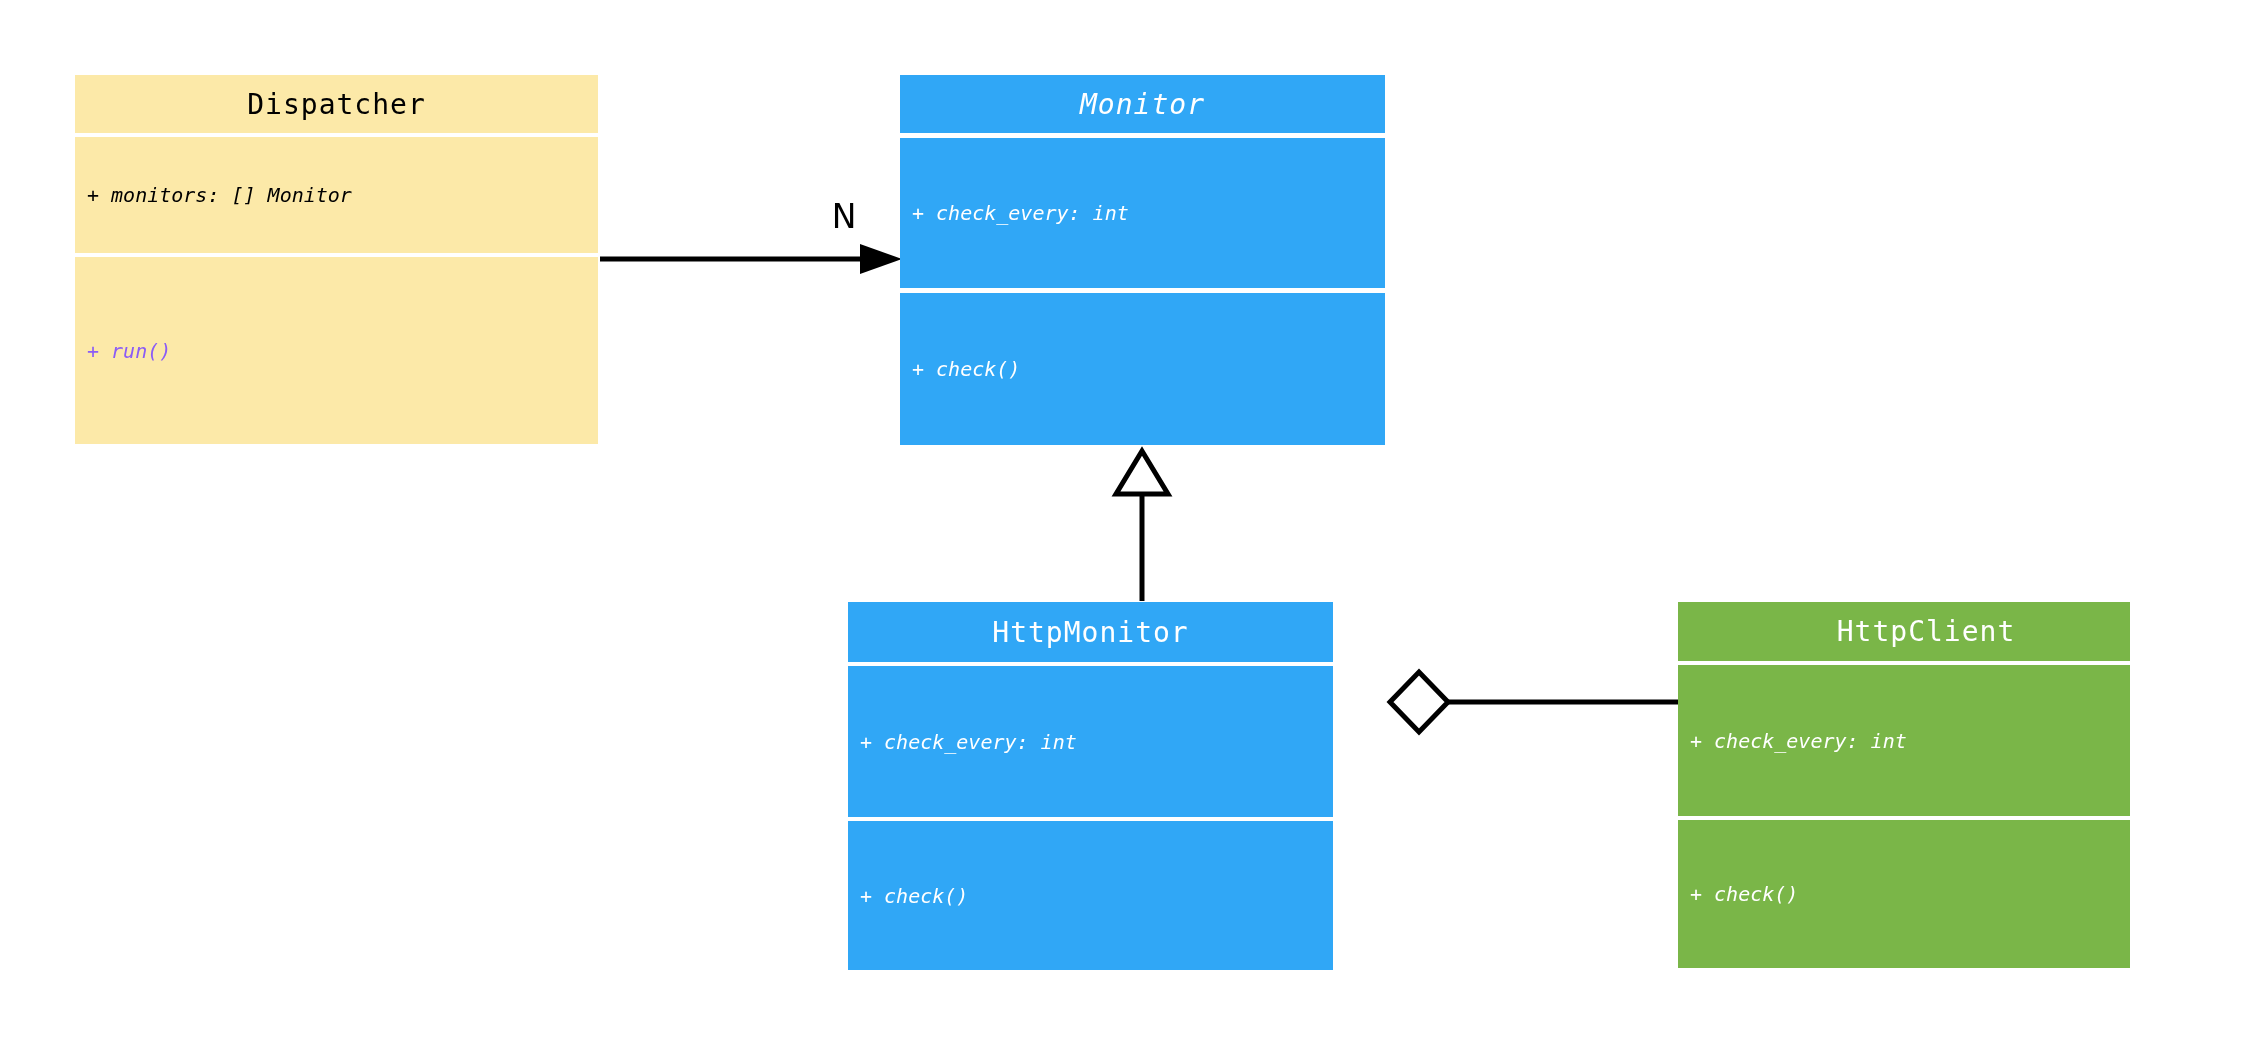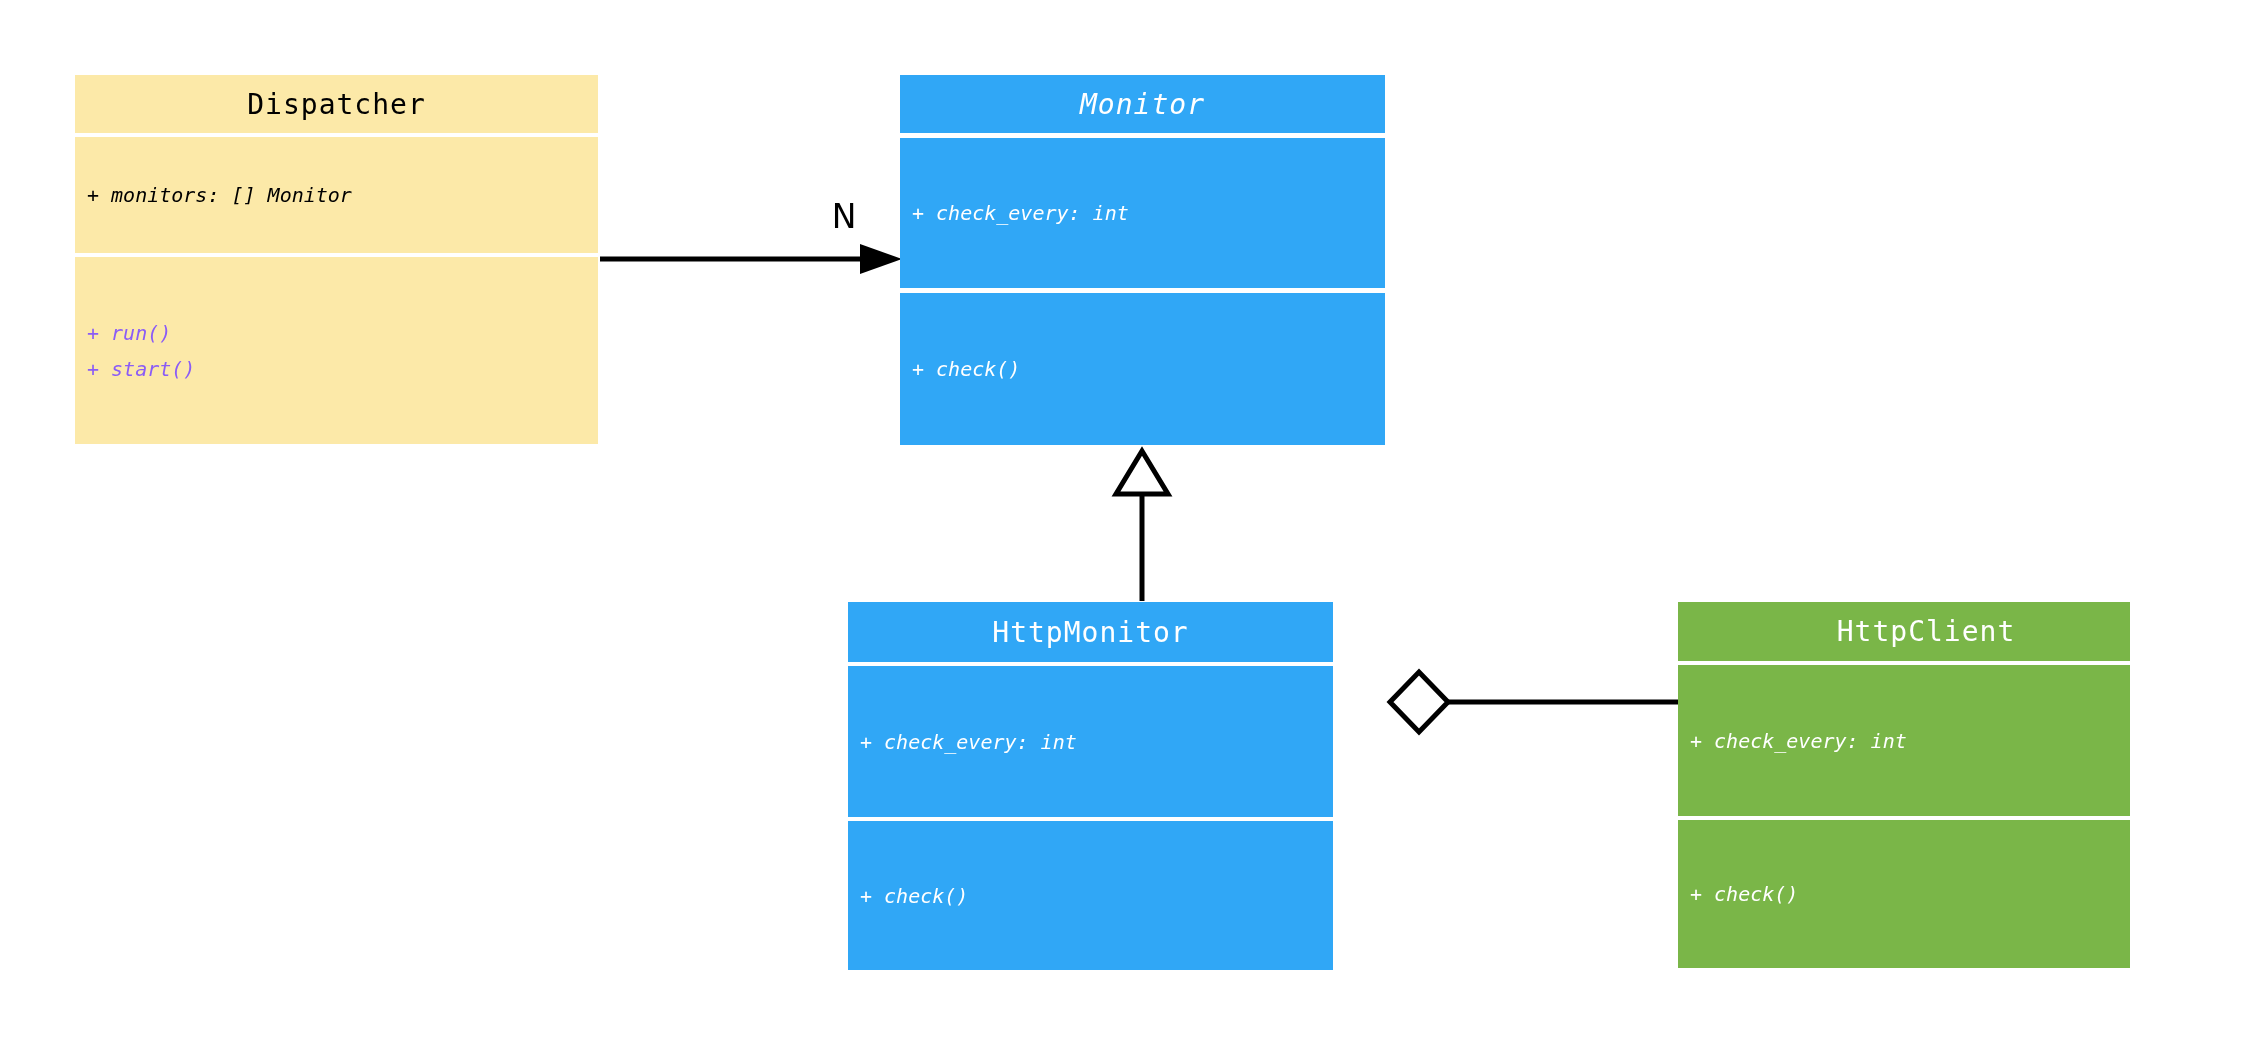--- a/index.html
+++ b/index.html
@@ -59,21 +59,20 @@
 
   <div class="uml-class" style="left:75px; top:75px; width:523px;">
     <div class="uml-section uml-title" style="height: 58px; background-color: rgb(252, 233, 168); color: rgb(0, 0, 0);">Dispatcher</div>
     <div class="sec-gap"></div>
     <div class="uml-section uml-body" style="height: 116px; background-color: rgb(252, 233, 168); color: rgb(0, 0, 0);">
       <div class="uml-line">+ monitors: [] Monitor</div>
     </div>
     <div class="sec-gap"></div>
     <div class="uml-section uml-body" style="height: 187px; background-color: rgb(252, 233, 168); color: #8b5cf6;">
       <div class="uml-line">+ run()</div>
-      <div class="uml-line">+ start()</div>
     </div>
   </div>
 
   <div class="uml-class" style="left:900px; top:75px; width:485px;">
     <div class="uml-section uml-title abstract" style="height: 58px; background-color: rgb(48, 167, 246); color: rgb(255, 255, 255);">Monitor</div>
     <div class="sec-gap" style="height:5px;"></div>
     <div class="uml-section uml-body" style="height: 150px; background-color: rgb(48, 167, 246); color: rgb(255, 255, 255);">
       <div class="uml-line">+ check_every: int</div>
     </div>
     <div class="sec-gap" style="height:5px;"></div>

